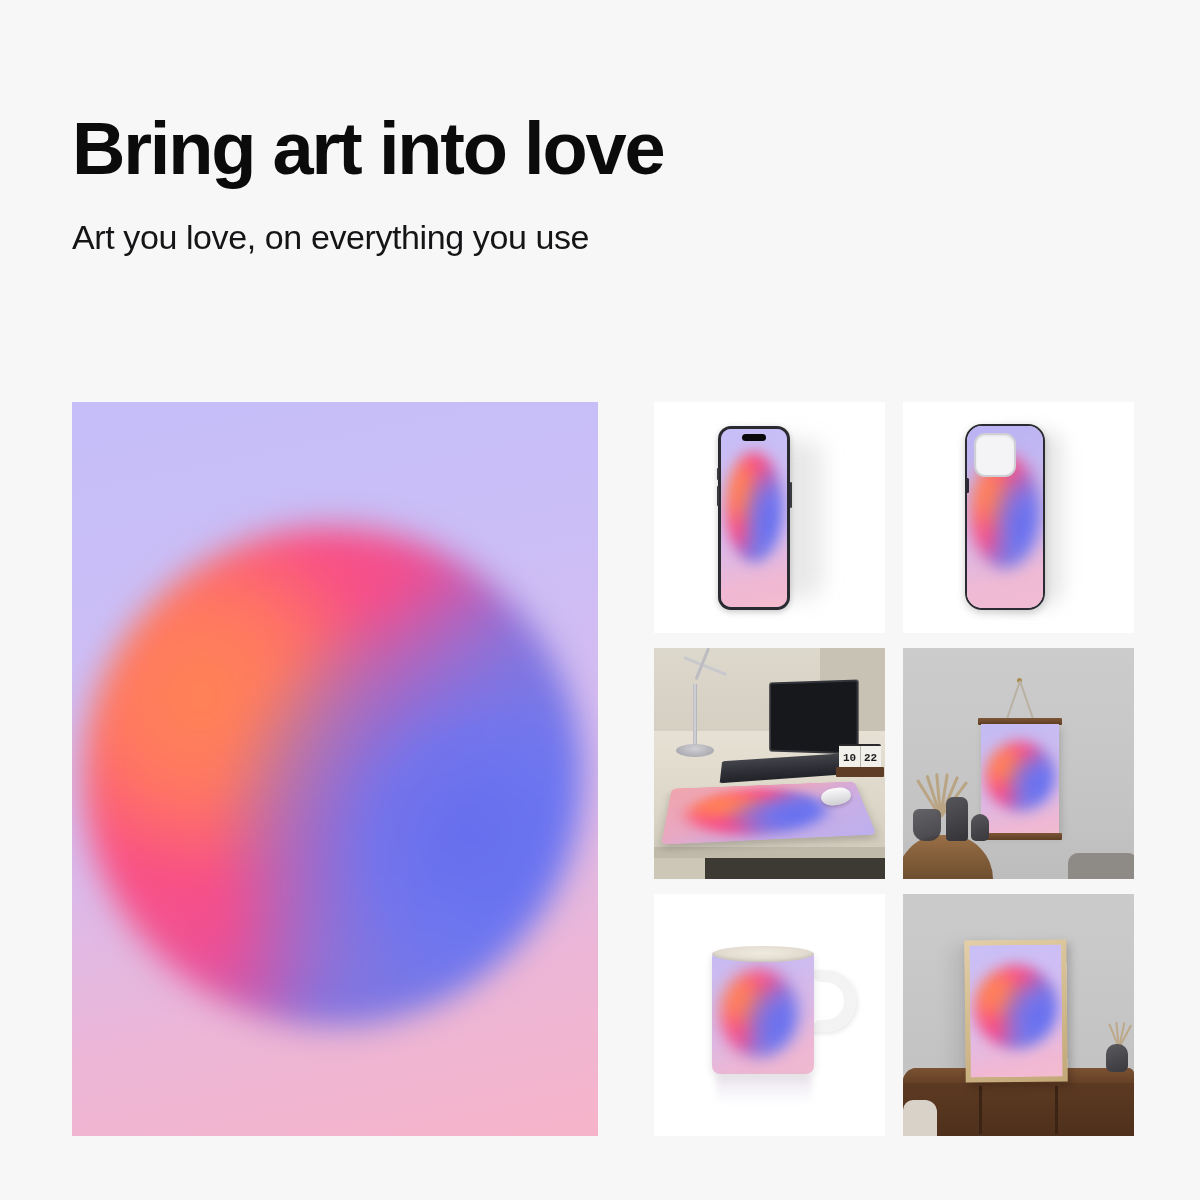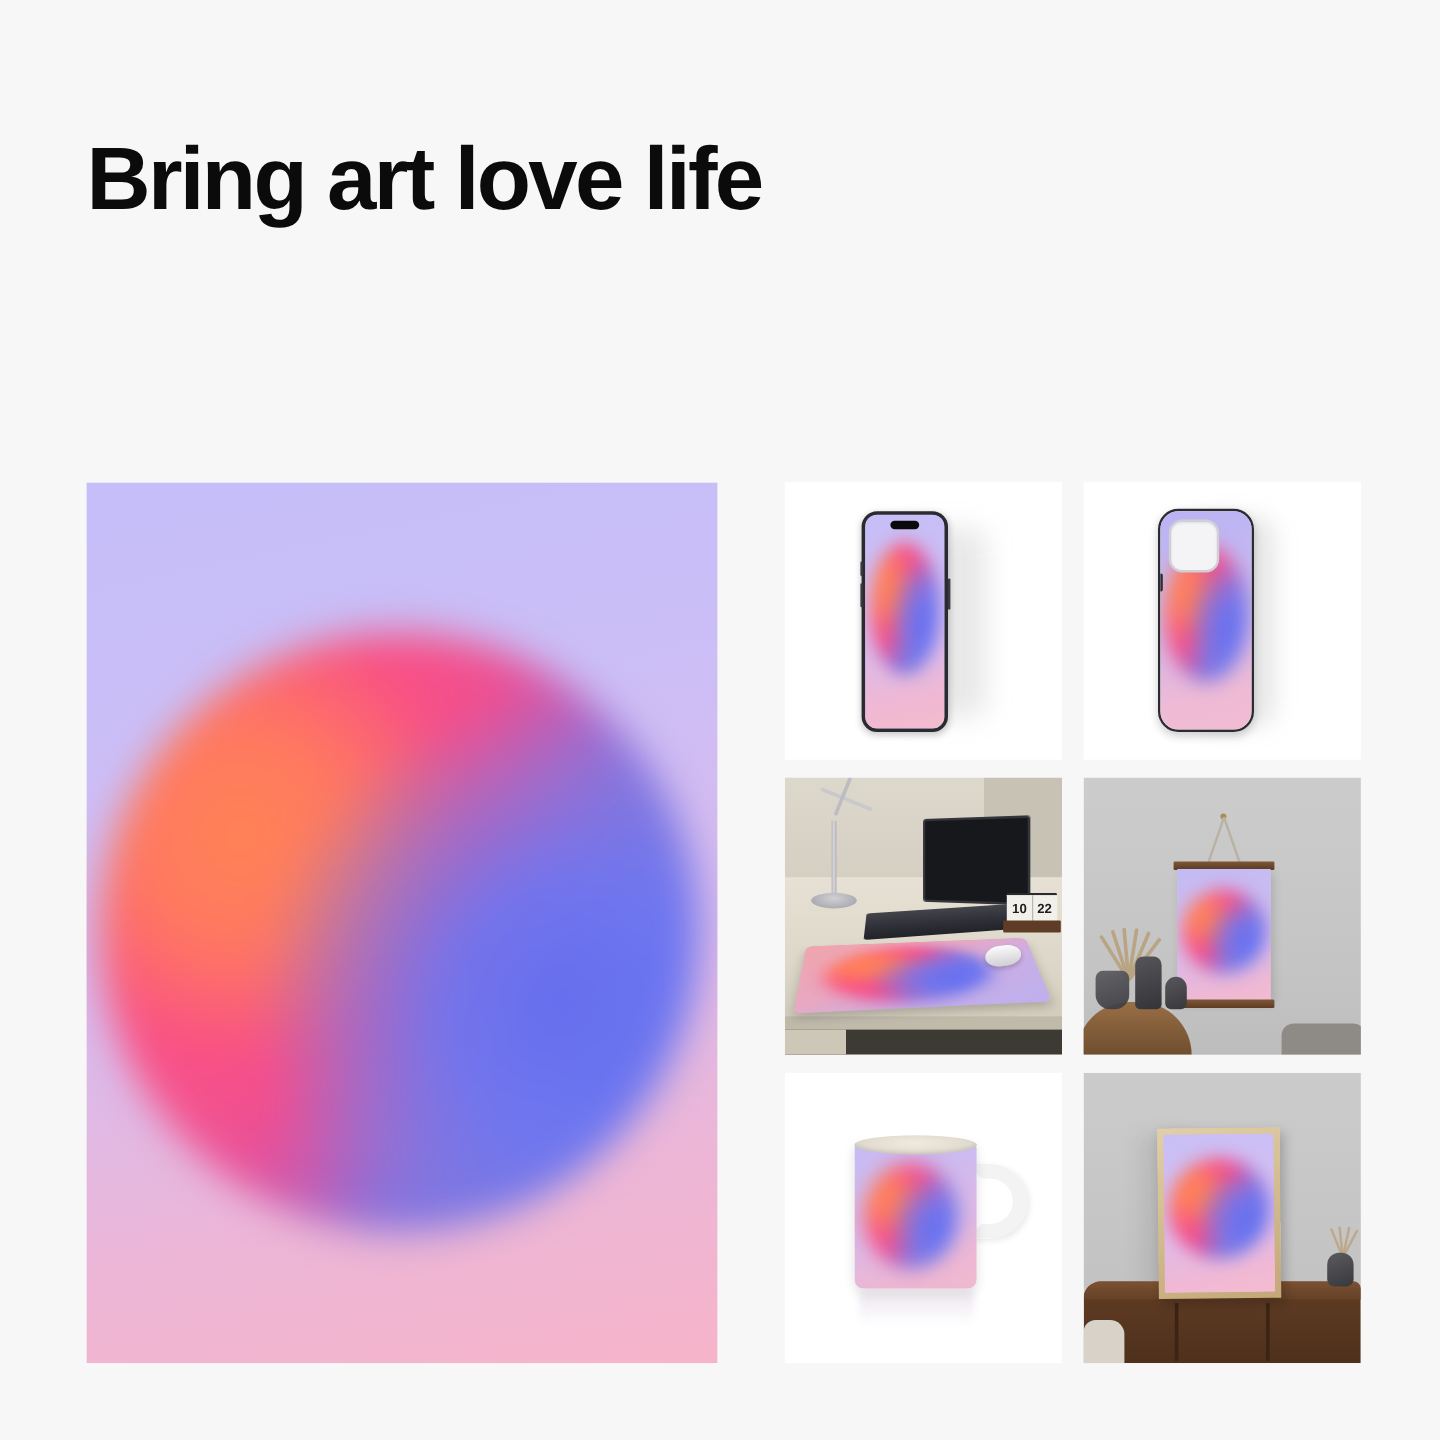--- a/index.html
+++ b/index.html
@@ -43,21 +43,21 @@
   .tiles{
     position:absolute;left:582px;top:0;width:480px;height:734px;
   }
   .tile{
     position:absolute;width:231px;height:231px;
     background:#ffffff;overflow:hidden;
   }
   .tile.c0{left:0;}
   .tile.c1{left:249px;}
   .tile.r0{top:0;}
-  .tile.r1{top:246px;}
+  .tile.r1{top:246px;font-family:Liberation Mono, monospace;}
   .tile.r2{top:492px;height:242px;}
 
   
   .art{position:absolute;inset:0;overflow:hidden;}
   .art .bg{
     position:absolute;inset:0;
     background:
       linear-gradient(170deg,#c3bdf7 0%,#c9bdf6 32%,#dcb6e4 62%,#f3b3cf 85%,#f7b6cc 100%);
   }
   .art .orb{
@@ -262,21 +262,22 @@
   .poster-art .art .orb{left:4%;top:15%;width:92%;height:64%;filter:blur(7px);}
   .poster-vase{position:absolute;right:6px;bottom:64px;width:22px;height:28px;background:linear-gradient(160deg,#5a5a5f,#39393d);border-radius:10px 10px 6px 6px;}
   .poster-pamp{position:absolute;right:4px;bottom:88px;width:28px;height:34px;}
   .poster-pamp i{position:absolute;right:10px;bottom:0;width:2px;height:26px;background:#bda88a;transform-origin:bottom center;display:block;}
   .poster-chair{position:absolute;left:0;bottom:0;width:34px;height:36px;background:#d8d2c8;border-radius:10px 12px 0 0;}
 </style>
 </head>
 <body>
 
 <div class="header">
-  <h1 class="headline">Bring art love life</h1>
+  <h1 class="headline">Bring art into love</h1>
+  <p class="subhead">Art you love, on everything you use</p>
 </div>
 
 <div class="gallery">
 
   <div class="hero-panel">
     <div class="art">
       <div class="bg"></div>
       <div class="orb"></div>
     </div>
   </div>

